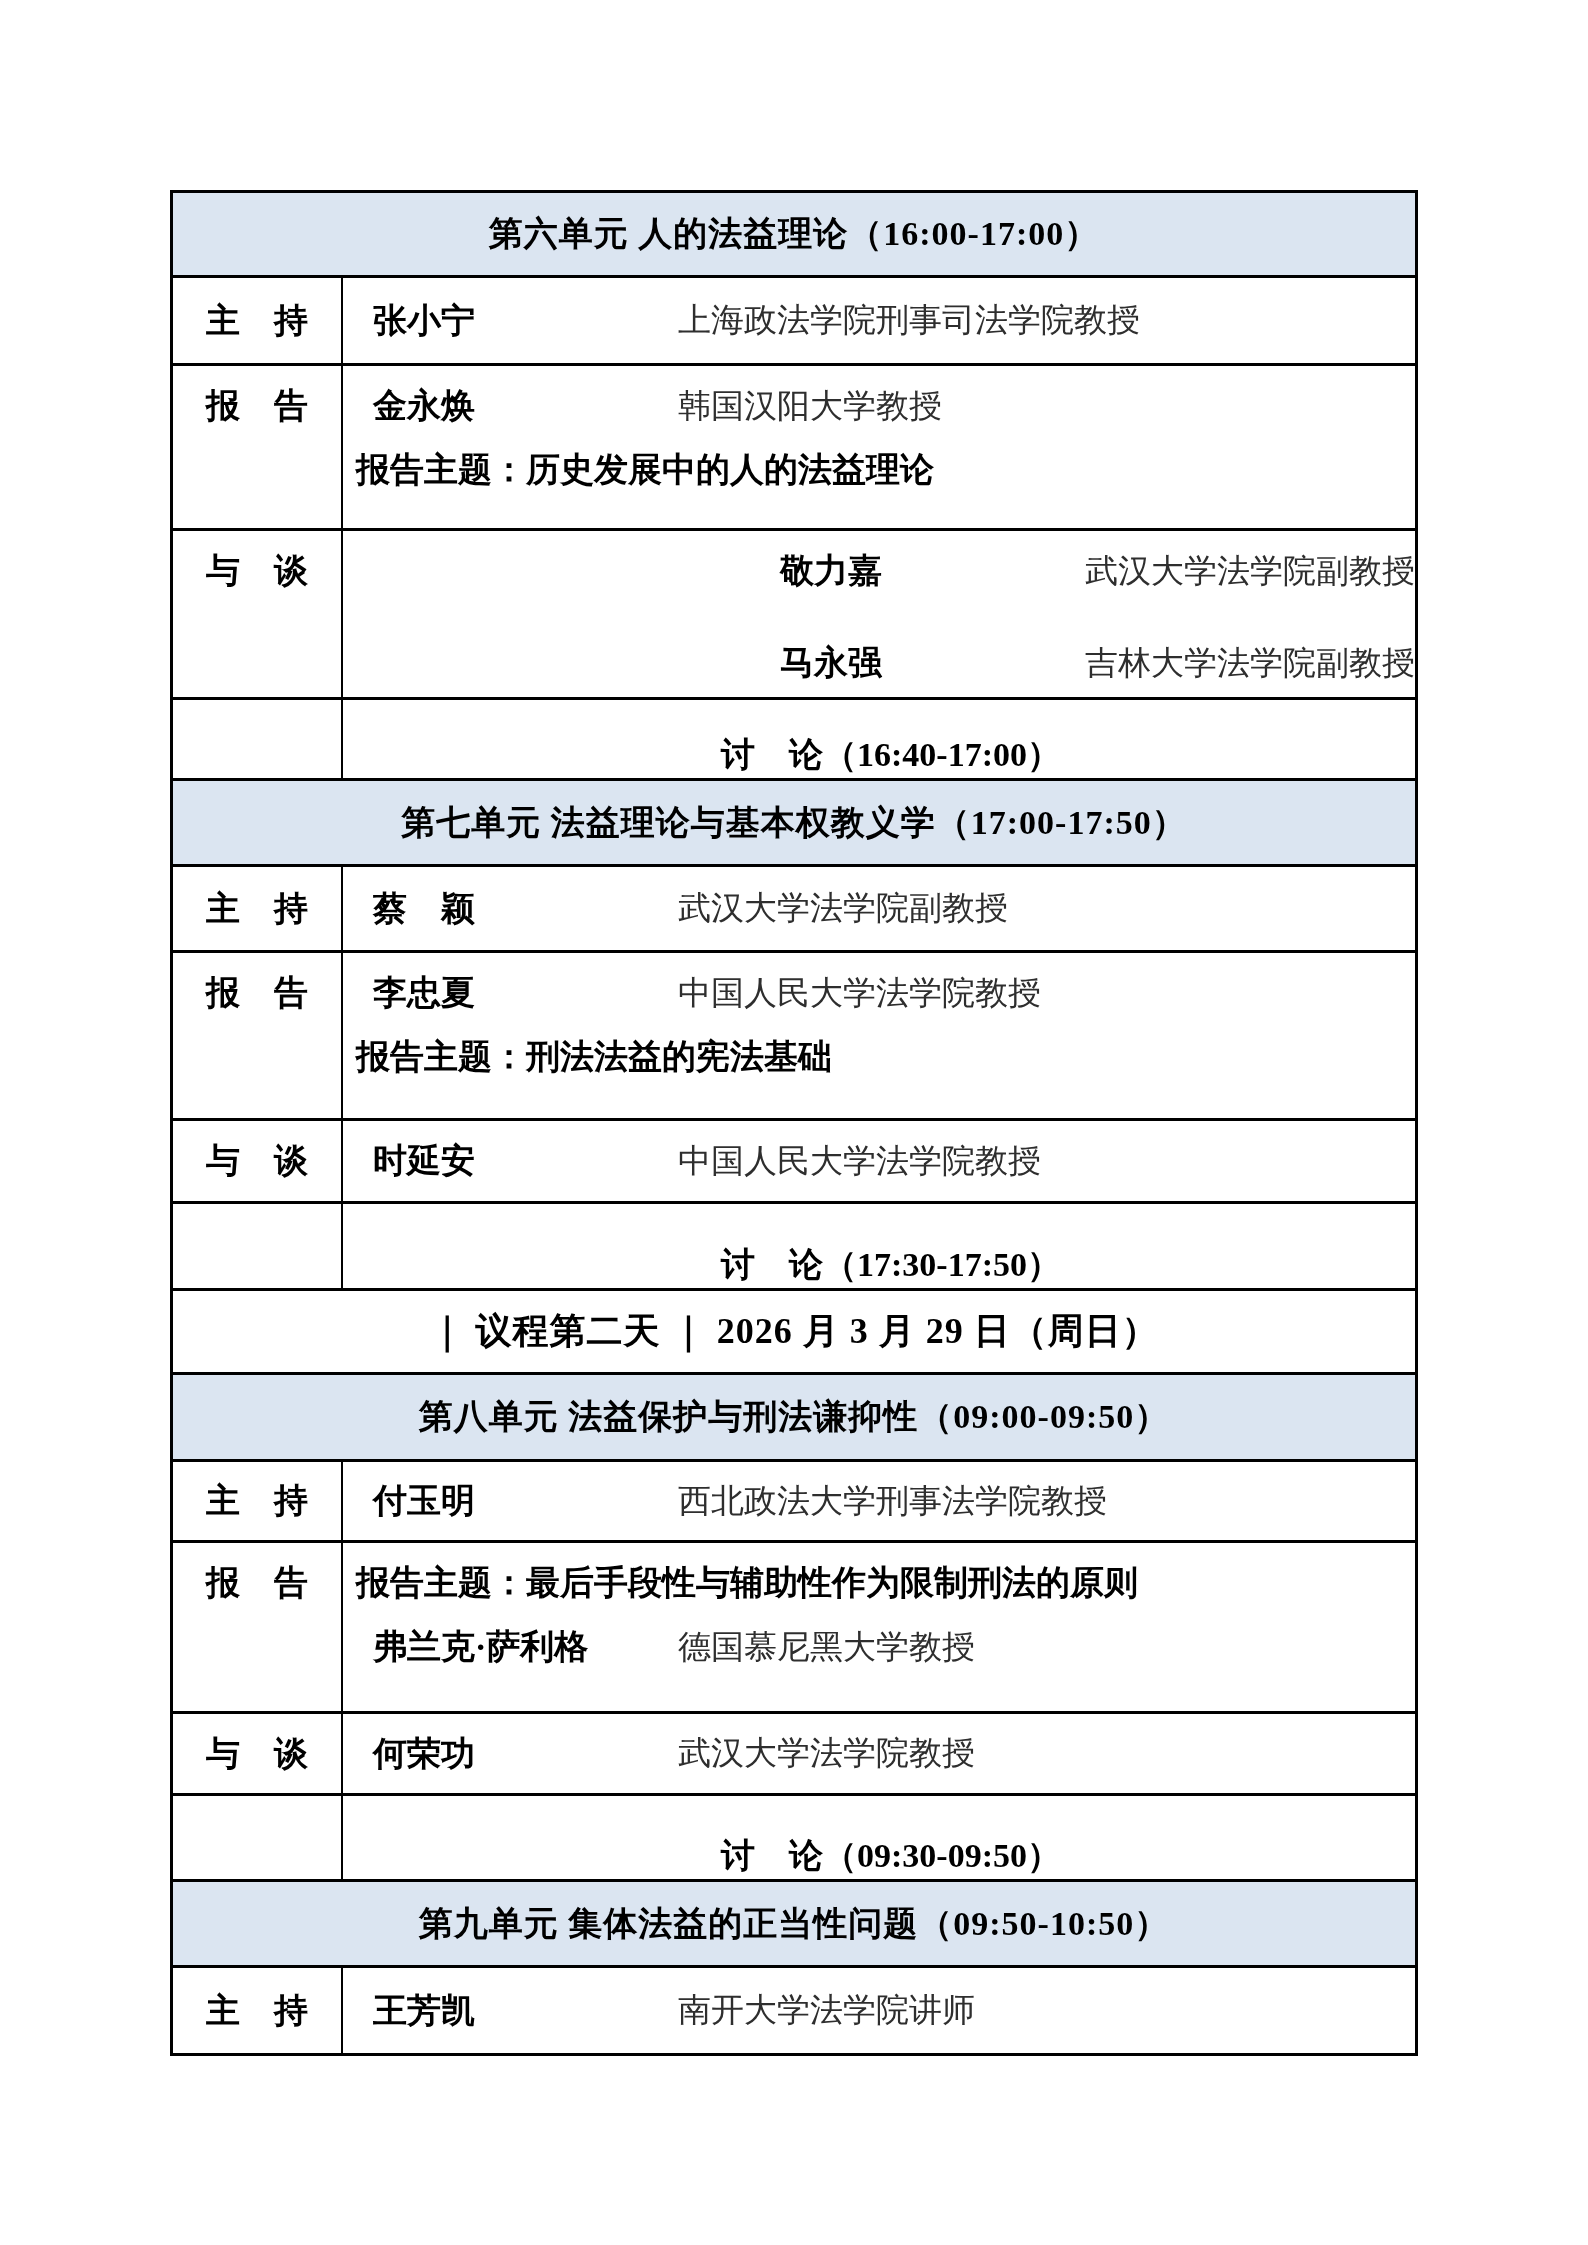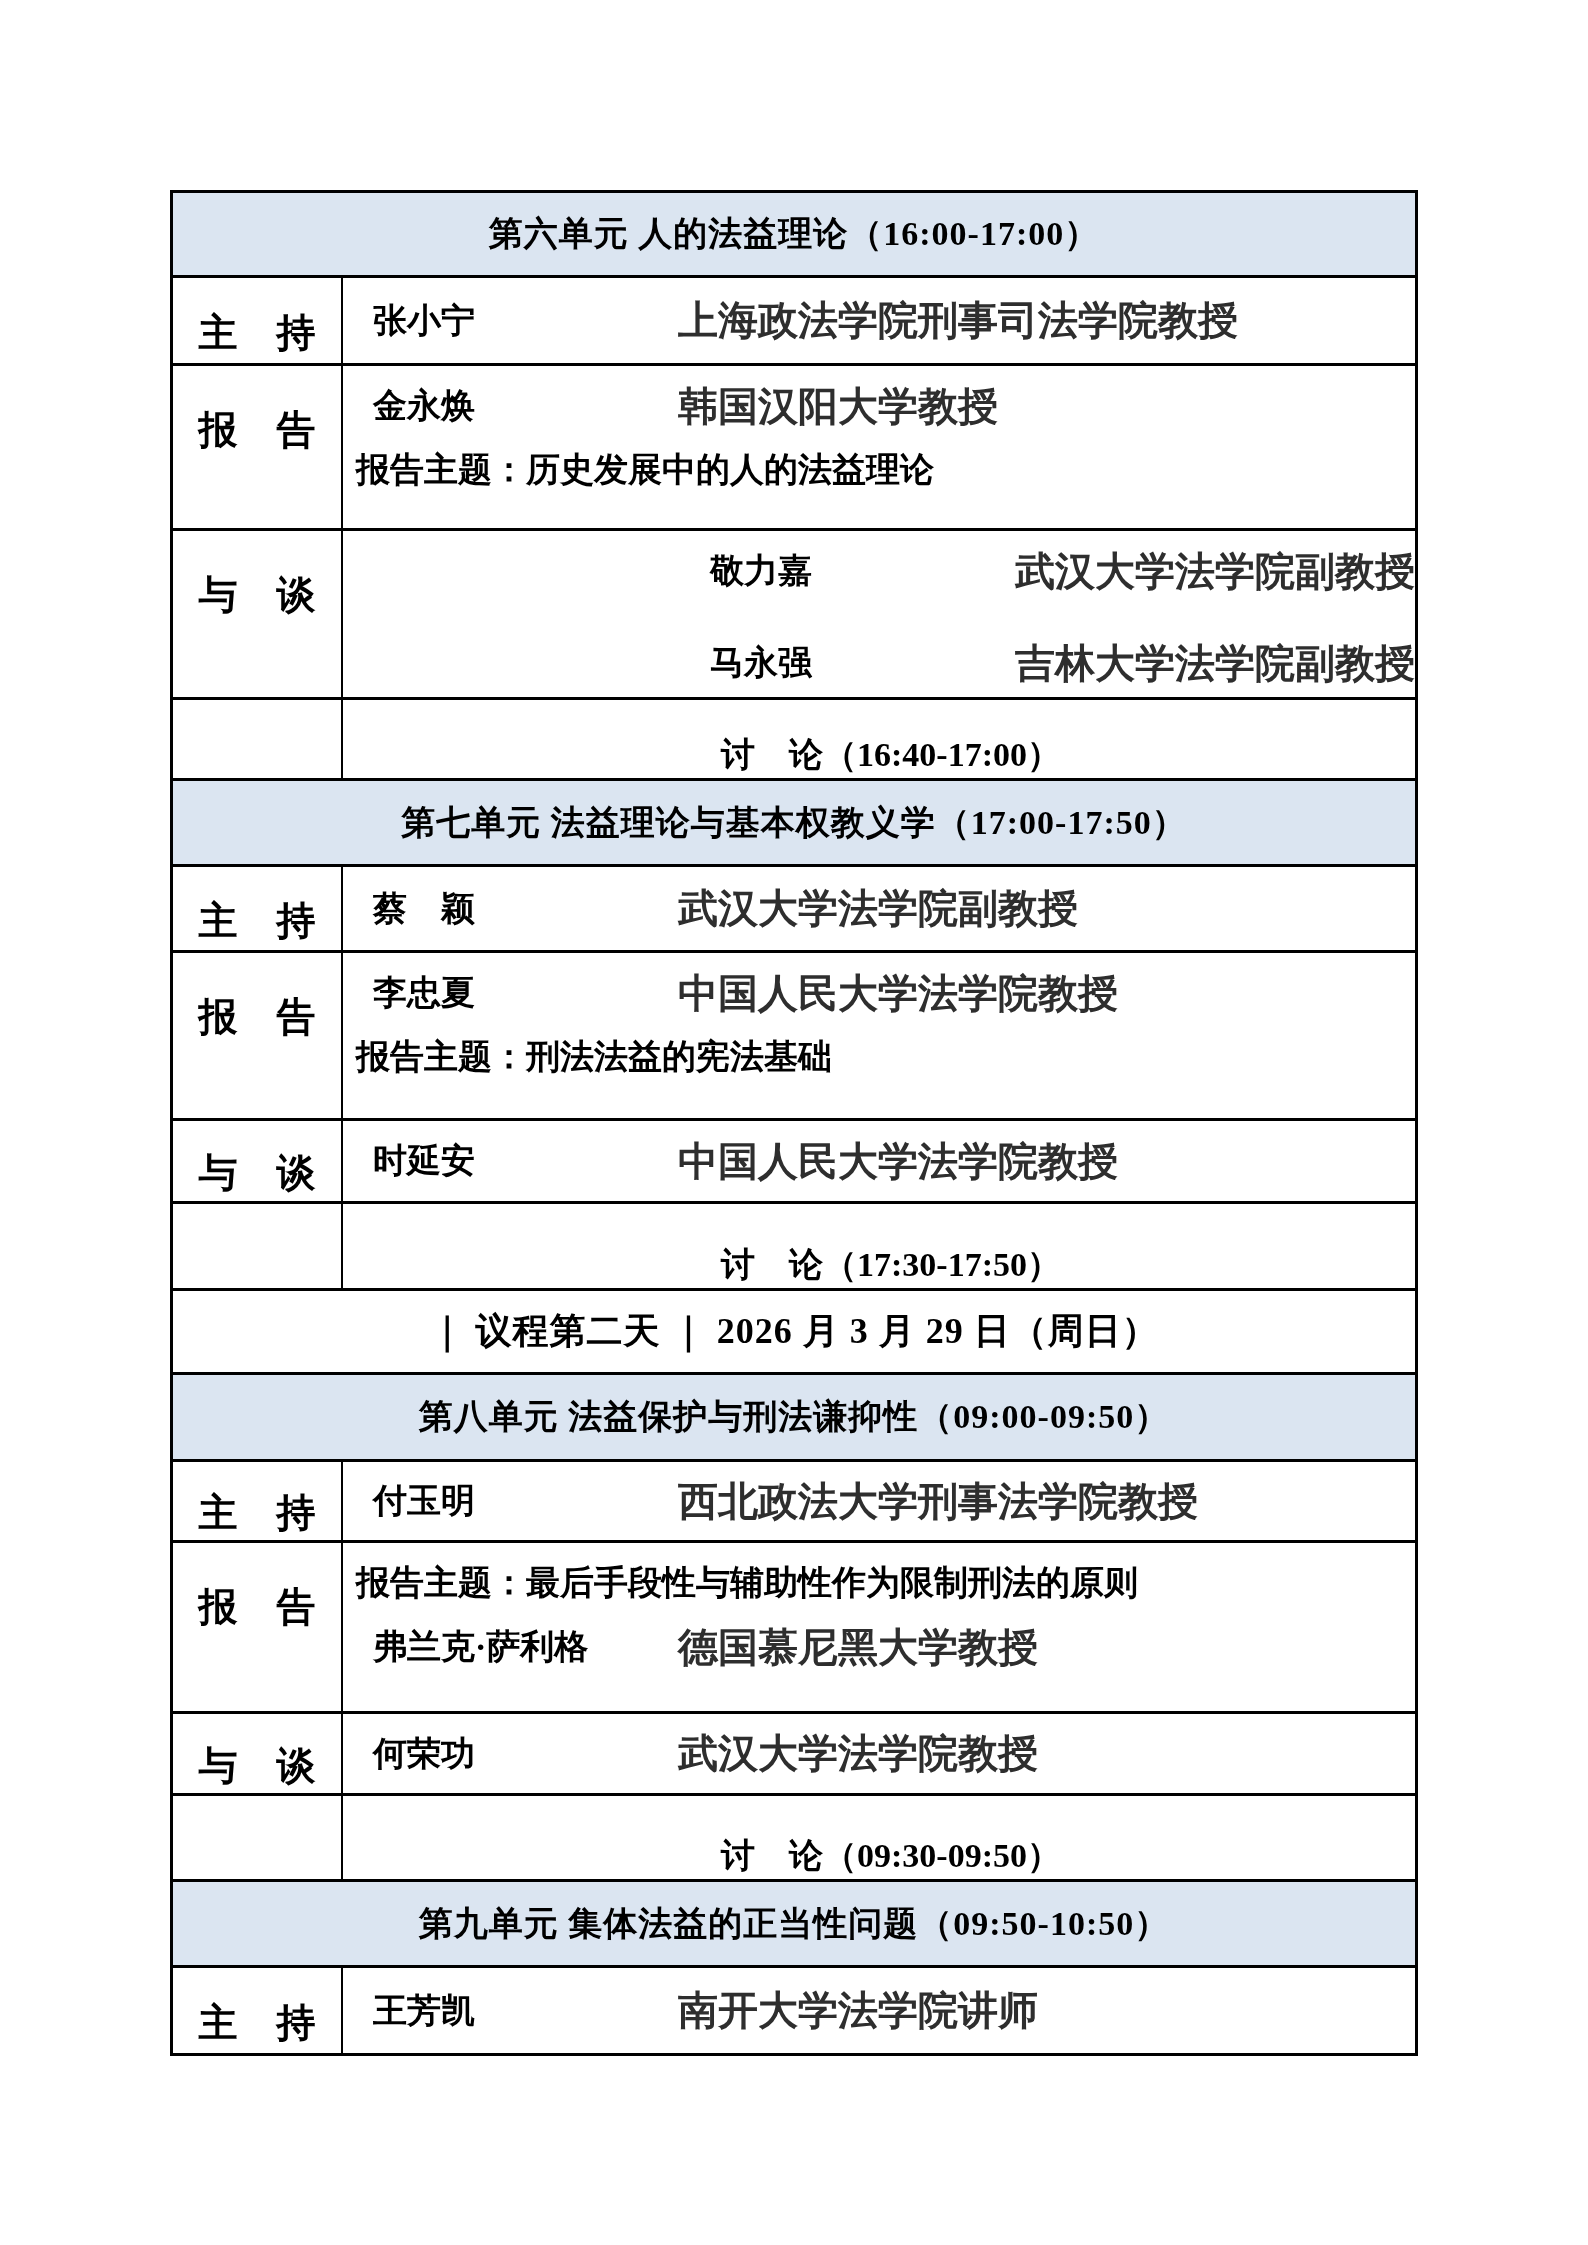--- a/index.html
+++ b/index.html
@@ -63,23 +63,22 @@
     flex: 0 0 170px;
     width: 170px;
     box-sizing: border-box;
     border-right: 2px solid #000000;
     display: flex;
     justify-content: center;
     align-items: center;
   }
   .role-label {
     font-weight: bold;
-    font-size: 39px;
-    white-space: pre;
-    margin-top: 24px;
+    font-size: 34px;
+    white-space: pre;
   }
 
   
   .content-cell {
     flex: 1 1 auto;
     box-sizing: border-box;
     display: flex;
     flex-direction: column;
     justify-content: center;
     padding-left: 13px;
@@ -94,22 +93,22 @@
   .name {
     flex: 0 0 305px;
     width: 305px;
     font-weight: bold;
     font-size: 34px;
     color: #000000;
     white-space: pre;
     margin-left: 17px;
   }
   .affil {
-    font-weight: bold;
-    font-size: 40px;
+    font-weight: normal;
+    font-size: 33px;
     color: #2e2e2e;
     white-space: pre;
   }
   .topic {
     font-weight: bold;
     font-size: 34px;
     color: #000000;
     white-space: pre;
   }
 

